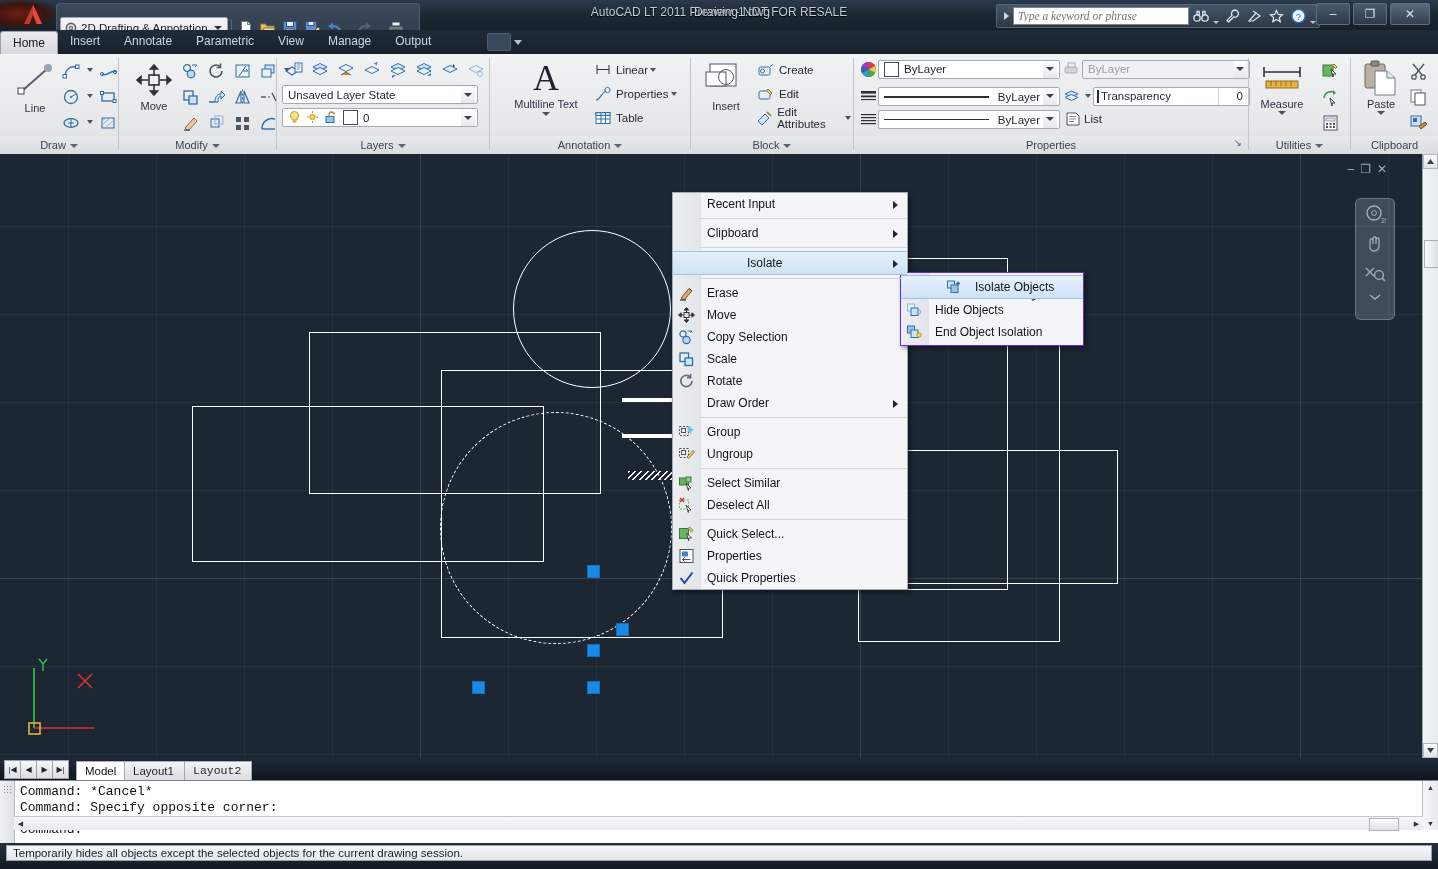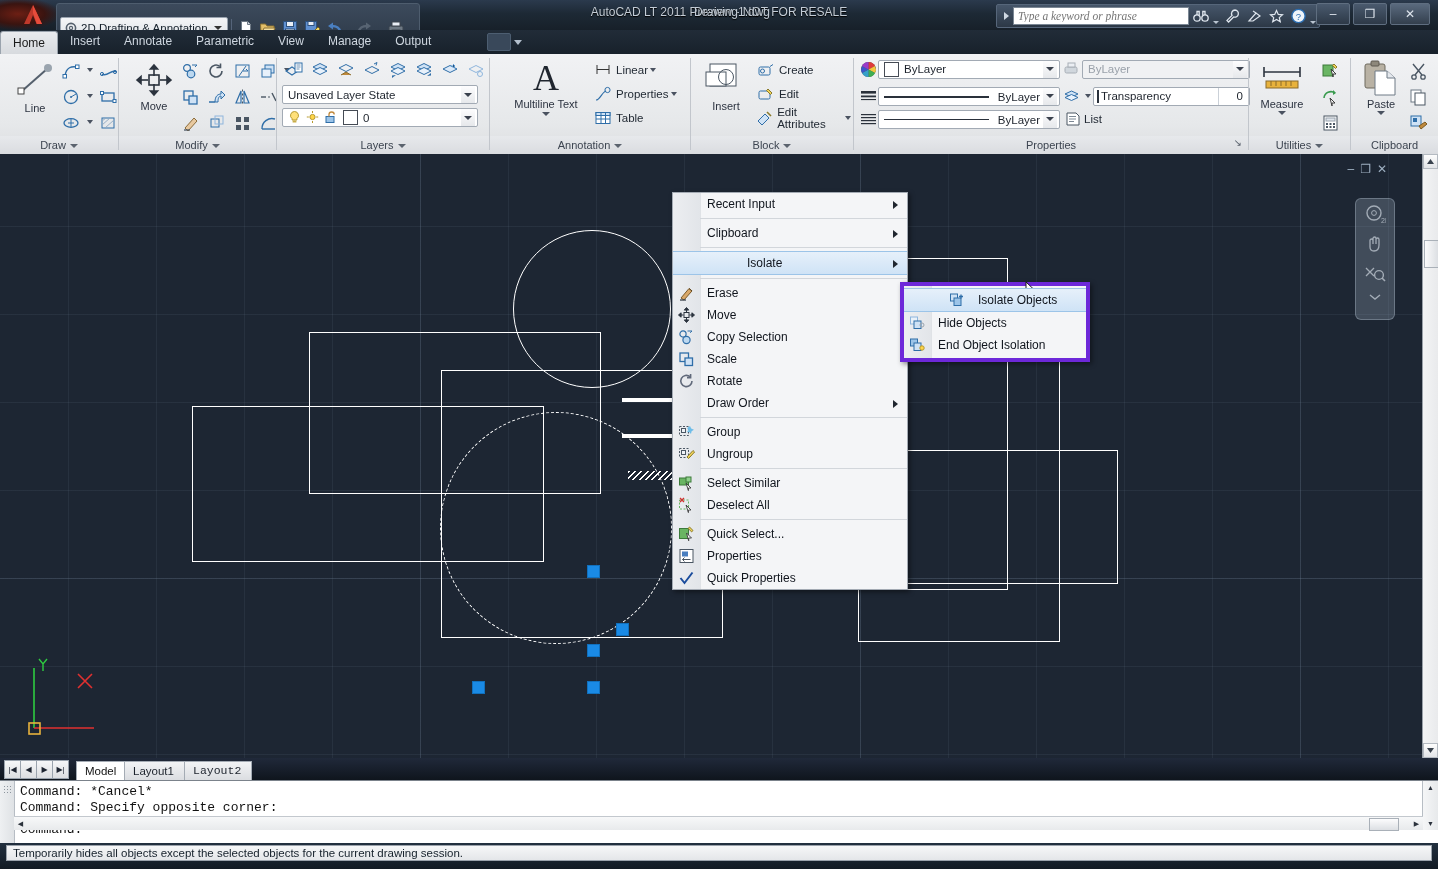--- a/index.html
+++ b/index.html
@@ -227,22 +227,22 @@
     background:linear-gradient(90deg,#eceef1,#e2e5e9);border-right:1px solid #dfe2e6;}
   .mi{position:relative;height:22px;display:flex;align-items:center;z-index:2;}
   .mi .ic{width:27px;height:22px;display:flex;align-items:center;justify-content:center;flex:none;}
   .mi .tx{font-size:12px;color:#10151d;padding-left:7px;white-space:nowrap;}
   .mi .sub{position:absolute;right:9px;top:8px;width:0;height:0;
     border-top:4px solid transparent;border-bottom:4px solid transparent;border-left:5px solid #20262f;}
   .mi.hot{background:linear-gradient(180deg,#e6f0fa,#cfe3f6);border-top:1px solid #9cc4e8;border-bottom:1px solid #9cc4e8;padding-left:40px;}
   .msep{height:1px;background:#d2d6db;margin:3px 0 3px 27px;z-index:2;position:relative;}
 
   .submenu{
-    position:absolute;left:900px;top:282px;width:182px;
-    background:#f4f5f7;border:4px solid #6d28d9;box-shadow:2px 2px 5px rgba(0,0,0,.45);padding:2px 0;text-align:right;
+    position:absolute;left:900px;top:272px;width:182px;
+    background:#f4f5f7;border:1px solid #6d28d9;box-shadow:2px 2px 5px rgba(0,0,0,.45);padding:2px 0;text-align:right;
   }
   .submenu .gutter{position:absolute;left:0;top:0;width:27px;height:100%;
     background:linear-gradient(90deg,#eceef1,#e2e5e9);border-right:1px solid #dfe2e6;}
   .cursor{position:absolute;left:1025px;top:281px;width:16px;height:22px;}
 </style>
 </head>
 <body>
 
 <div id="app">
 

